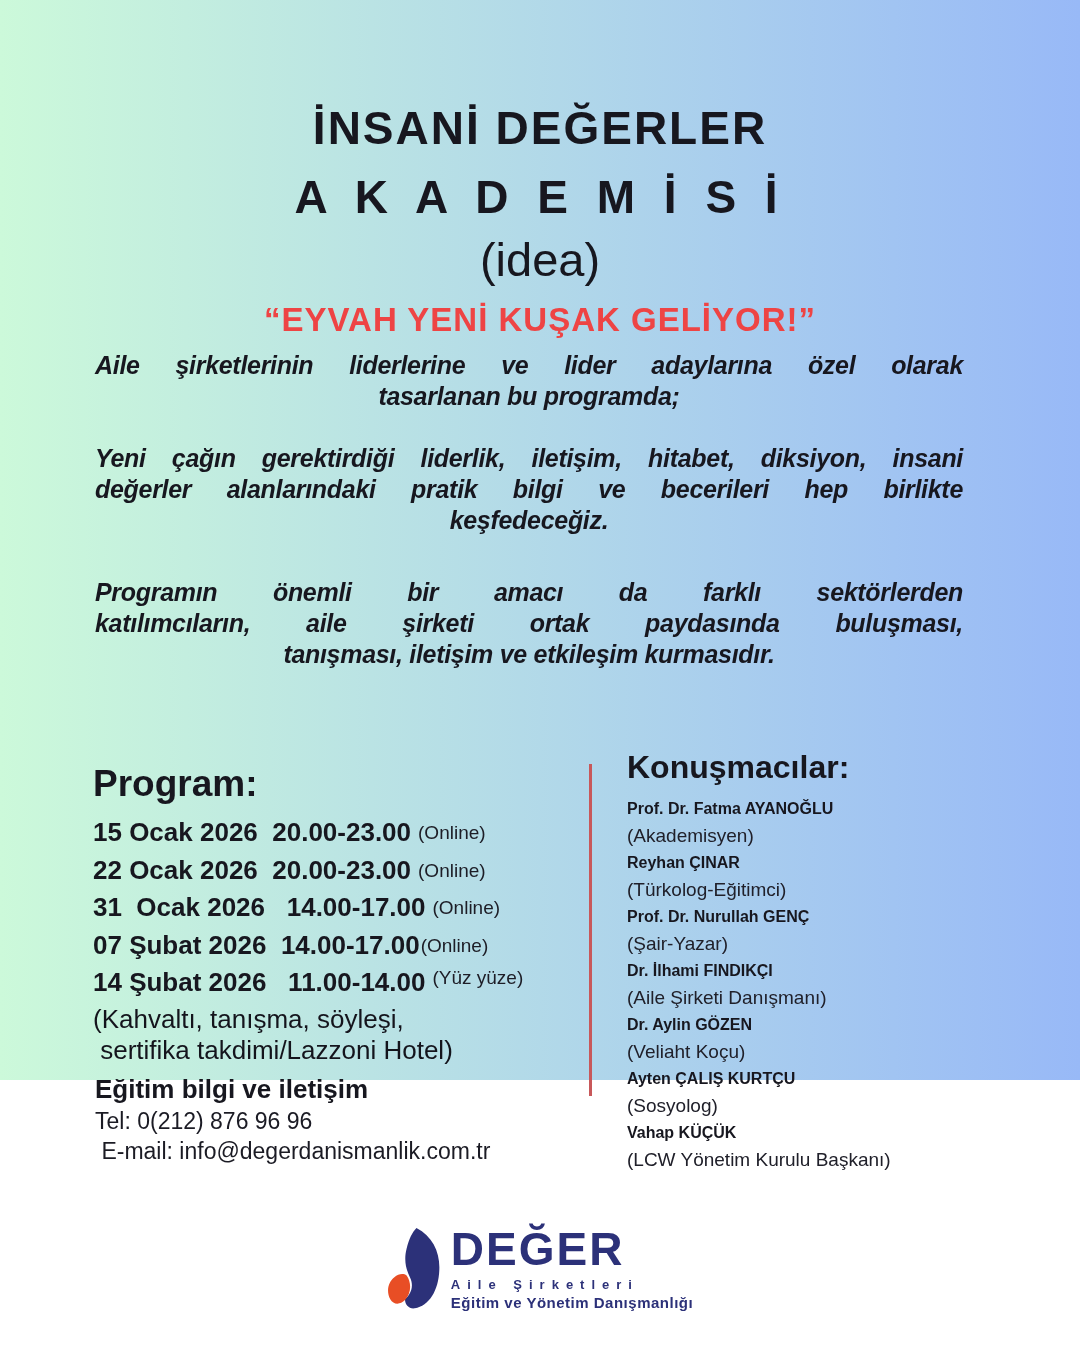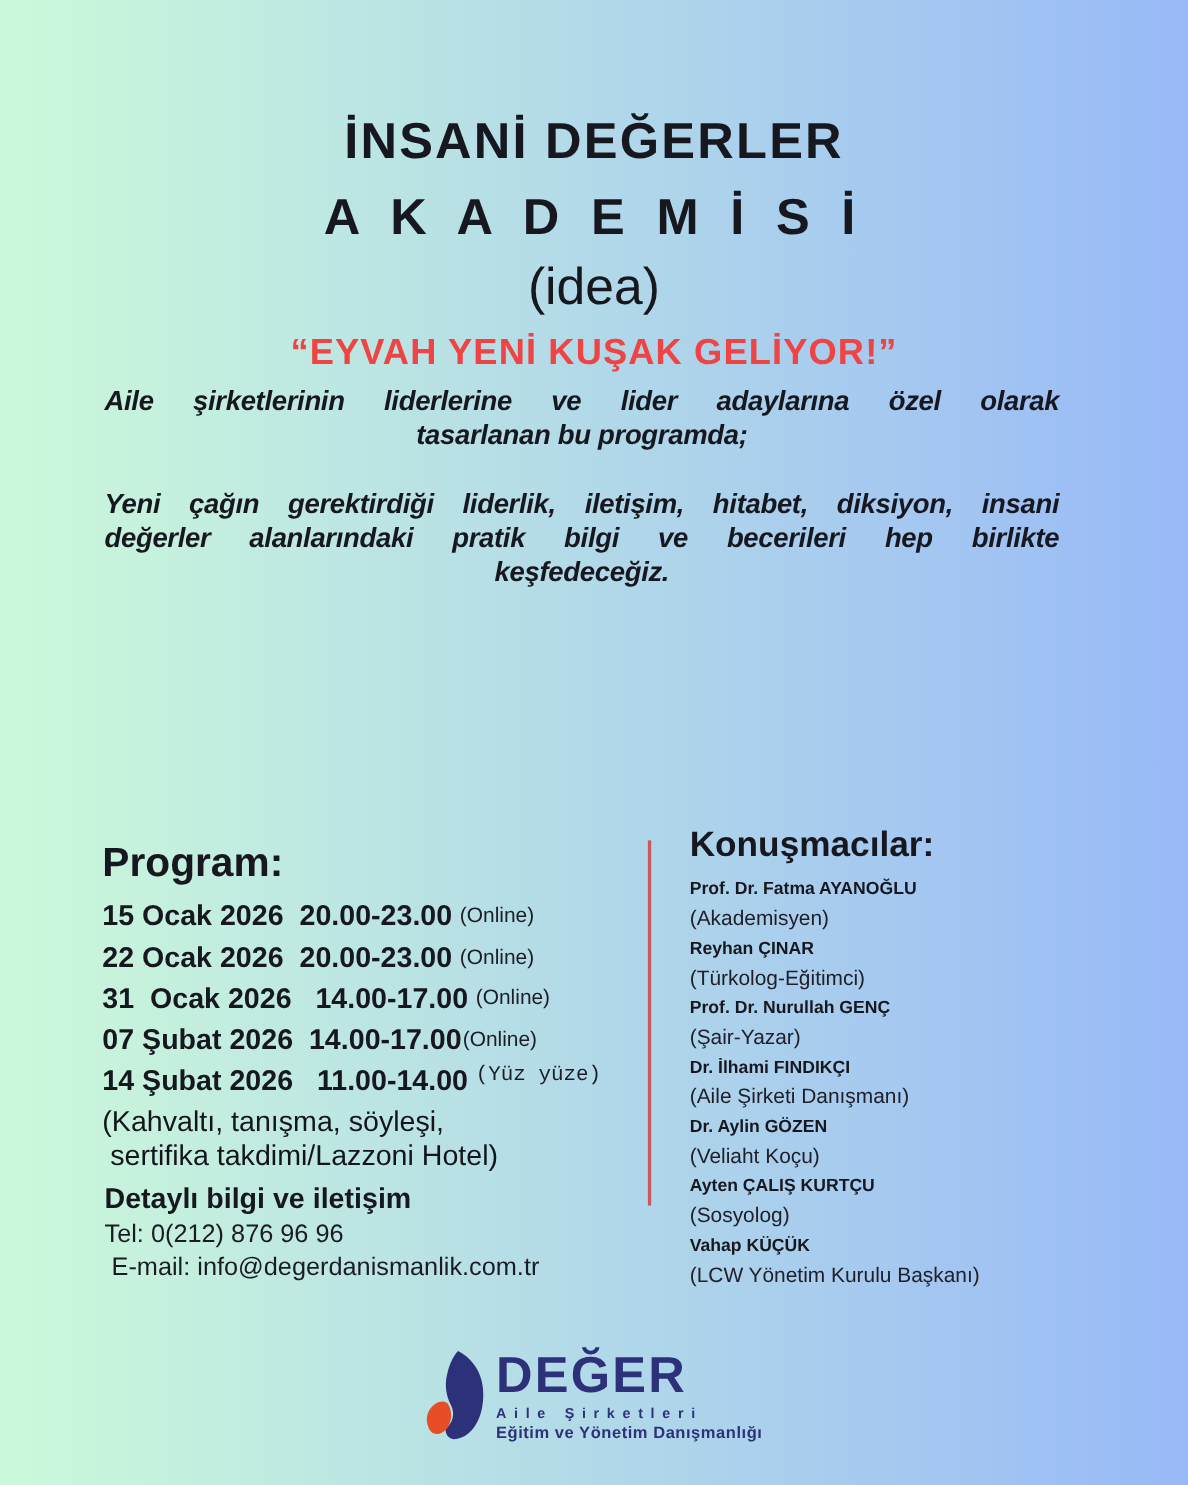--- a/index.html
+++ b/index.html
@@ -2,21 +2,21 @@
 <html style="--background-left: #ccf9da; --background-right: #98b9f7; --accent-red: #ee4444; --divider-red: #c8585a; --text-dark: #17171f; --logo-navy: #2c3179; --logo-orange: #e84e25;"><head>
 <meta charset="utf-8">
 <style>
   html,body{margin:0;padding:0;}
   body{
     width:1080px;height:1350px;
     font-family:"Liberation Sans",sans-serif;
     overflow:hidden;
   }
   .poster{
-    position:relative;width:1080px;height:1350px;
+    position:relative;width:1080px;height:1080px;
     background:linear-gradient(90deg,var(--background-left,#ccf9da) 0%,var(--background-right,#98b9f7) 100%);
     color:var(--text-dark,#17171f);
   }
   
   .header{position:absolute;top:100px;left:0;width:100%;text-align:center;}
   .title1{font-size:46px;font-weight:800;letter-spacing:2px;line-height:56px;}
   .title2{font-size:46px;font-weight:800;letter-spacing:8px;line-height:66px;margin-top:8px;}
   .title3{font-size:47px;font-weight:300;line-height:60px;}
   .subtitle{font-size:33px;font-weight:800;letter-spacing:1px;line-height:48px;margin-top:6px;color:var(--accent-red,#ee4444);}
   
@@ -26,21 +26,21 @@
   .para.last{margin-top:41px;}
   .pline{line-height:31px;white-space:nowrap;text-align:center;}
   .pline.just{text-align:justify;text-align-last:justify;}
   
   .program{position:absolute;top:742px;left:93px;width:480px;margin-top:20px;}
   .prog-heading{font-size:37px;font-weight:800;line-height:44px;margin-bottom:8px;}
   .prog-row{line-height:37.5px;display:flex;align-items:center;}
   .prog-dt{font-size:26px;font-weight:bold;white-space:pre;}
   .prog-mode{font-size:19px;font-weight:normal;margin-left:7px;white-space:pre;color:#1d1d26;}
   .prog-row.tight .prog-mode{margin-left:1px;}
-  .prog-row .raised{position:relative;top:-5px;font-family:Liberation Mono, monospace;}
+  .prog-row .raised{position:relative;top:-5px;}
   .prog-note{font-size:26px;line-height:31px;white-space:pre;color:#14141c;}
   .prog-note-block{margin-top:2px;}
   
   .contact{position:absolute;top:1072px;left:95px;width:480px;}
   .contact-heading{font-size:26px;font-weight:bold;line-height:34px;}
   .contact-line{font-size:23px;line-height:30px;white-space:pre;color:#1b1b24;}
   
   .divider{position:absolute;left:589px;top:764px;width:3px;height:332px;background:var(--divider-red,#c8585a);}
   
   .speakers{position:absolute;top:746px;left:627px;width:400px;}
@@ -69,20 +69,25 @@
 
   <div class="intro">
     <div class="para">
       <div class="pline just">Aile şirketlerinin liderlerine ve lider adaylarına özel olarak</div>
       <div class="pline">tasarlanan bu programda;</div>
     </div>
     <div class="para">
       <div class="pline just">Yeni çağın gerektirdiği liderlik, iletişim, hitabet, diksiyon, insani</div>
       <div class="pline just">değerler alanlarındaki  pratik bilgi ve becerileri hep birlikte</div>
       <div class="pline">keşfedeceğiz.</div>
+    </div>
+    <div class="para last">
+      <div class="pline just">Programın önemli bir amacı da farklı sektörlerden</div>
+      <div class="pline just">katılımcıların, aile şirketi ortak paydasında buluşması,</div>
+      <div class="pline">tanışması, iletişim ve etkileşim kurmasıdır.</div>
     </div>
   </div>
 
   <div class="program">
     <div class="prog-heading">Program:</div>
     <div class="prog-row">
       <span class="prog-dt">15 Ocak 2026  20.00-23.00</span>
       <span class="prog-mode">(Online)</span>
     </div>
     <div class="prog-row">
@@ -135,21 +140,21 @@
       <div class="speaker-name">Ayten ÇALIŞ KURTÇU</div>
       <div class="speaker-role">(Sosyolog)</div>
     </div>
     <div class="speaker">
       <div class="speaker-name">Vahap KÜÇÜK</div>
       <div class="speaker-role">(LCW Yönetim Kurulu Başkanı)</div>
     </div>
   </div>
 
   <div class="contact">
-    <div class="contact-heading">Detaylı bilgi ve iletişim</div>
+    <div class="contact-heading">Eğitim bilgi ve iletişim</div>
     <div class="contact-line">Tel: 0(212) 876 96 96</div>
     <div class="contact-line"> E-mail: info@degerdanismanlik.com.tr</div>
   </div>
 
   <div class="logo">
     <svg class="logo-mark" viewBox="0 0 66 100" xmlns="http://www.w3.org/2000/svg">
       <path fill="#2c3179" d="M36 0 C55 10 64 28 64 48 C64 75 52 95 34 98 C27 99 22 94 22 87 C30 80 33 70 28 60 C24 52 20 40 24 25 C27 13 31 5 36 0 Z"></path>
       <path fill="#e84e25" d="M24 58 C30 66 30 80 22 88 C16 94 8 94 4 87 C-1 78 1 66 9 60 C14 56 20 55 24 58 Z"></path>
     </svg>
     <div class="logo-text">

